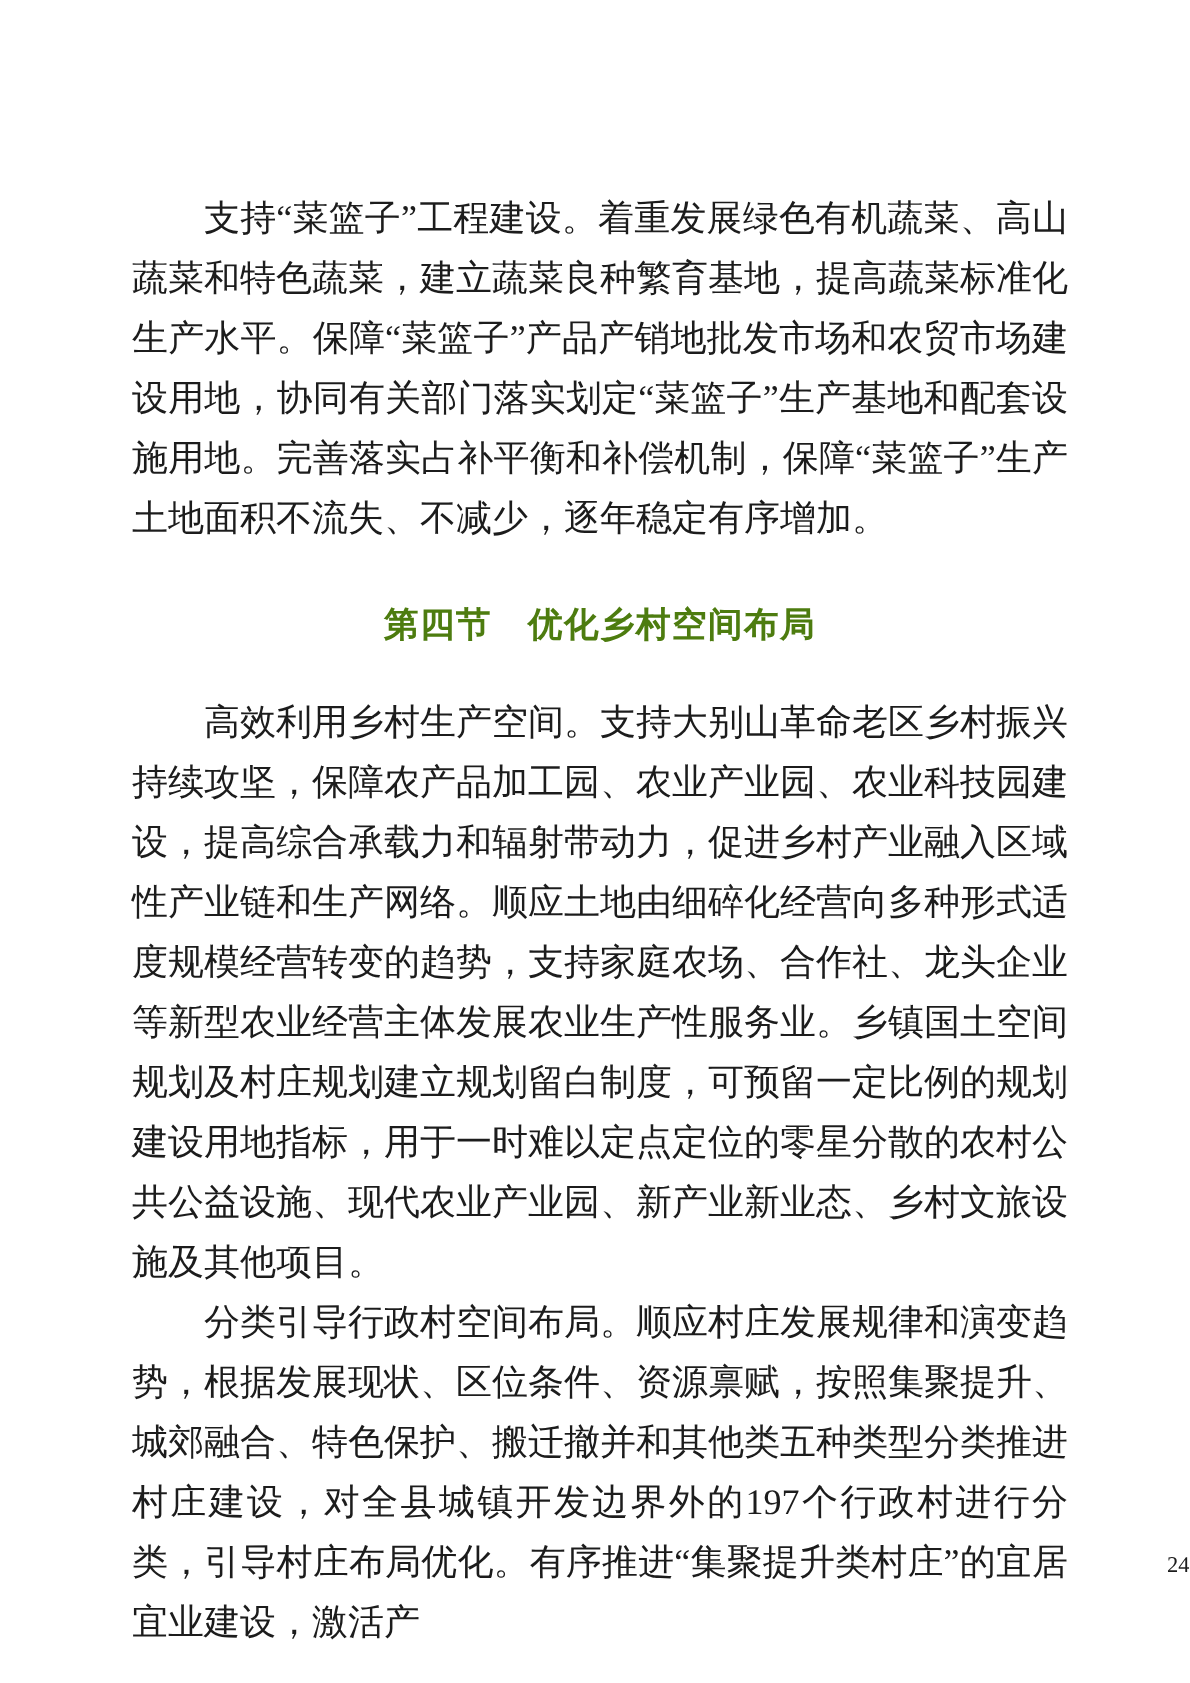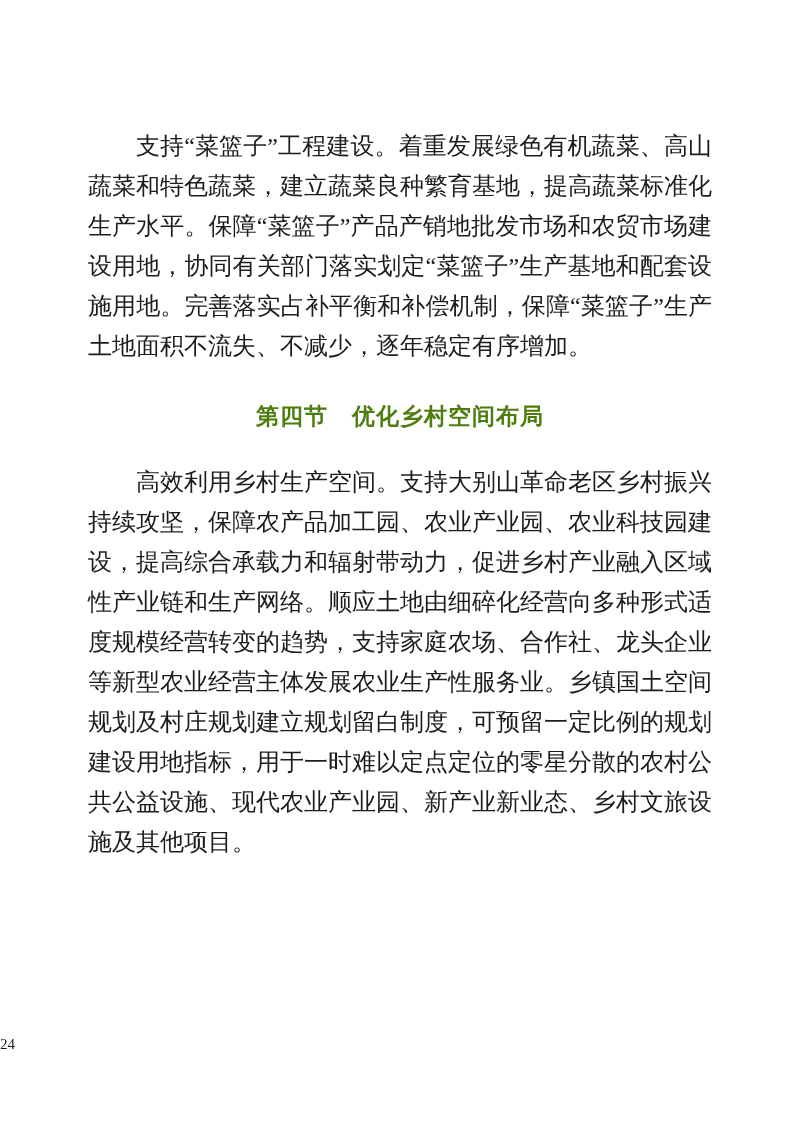--- a/index.html
+++ b/index.html
@@ -38,29 +38,30 @@
     margin-top: 30px;
     margin-bottom: 26px;
     color: #4d7c0f;
     letter-spacing: 1px;
   }
   .page-number {
     position: absolute;
     top: 1036px;
     left: 0;
     width: 100%;
-    text-align: left;
+    text-align: right;
     font-size: 15px;
     font-family: "Liberation Serif", "DejaVu Serif", serif;
     color: #1c1c1c;
   }
 </style>
 </head>
 <body>
 
 <div class="page">
   <div class="content">
     <p class="body">支持“菜篮子”工程建设。着重发展绿色有机蔬菜、高山蔬菜和特色蔬菜，建立蔬菜良种繁育基地，提高蔬菜标准化生产水平。保障“菜篮子”产品产销地批发市场和农贸市场建设用地，协同有关部门落实划定“菜篮子”生产基地和配套设施用地。完善落实占补平衡和补偿机制，保障“菜篮子”生产土地面积不流失、不减少，逐年稳定有序增加。</p>
     <h2 class="section-heading">第四节　优化乡村空间布局</h2>
     <p class="body">高效利用乡村生产空间。支持大别山革命老区乡村振兴持续攻坚，保障农产品加工园、农业产业园、农业科技园建设，提高综合承载力和辐射带动力，促进乡村产业融入区域性产业链和生产网络。顺应土地由细碎化经营向多种形式适度规模经营转变的趋势，支持家庭农场、合作社、龙头企业等新型农业经营主体发展农业生产性服务业。乡镇国土空间规划及村庄规划建立规划留白制度，可预留一定比例的规划建设用地指标，用于一时难以定点定位的零星分散的农村公共公益设施、现代农业产业园、新产业新业态、乡村文旅设施及其他项目。</p>
+    <p class="body">分类引导行政村空间布局。顺应村庄发展规律和演变趋势，根据发展现状、区位条件、资源禀赋，按照集聚提升、城郊融合、特色保护、搬迁撤并和其他类五种类型分类推进村庄建设，对全县城镇开发边界外的197个行政村进行分类，引导村庄布局优化。有序推进“集聚提升类村庄”的宜居宜业建设，激活产</p>
   </div>
   <div class="page-number">24</div>
 </div>
 
 </body></html>

